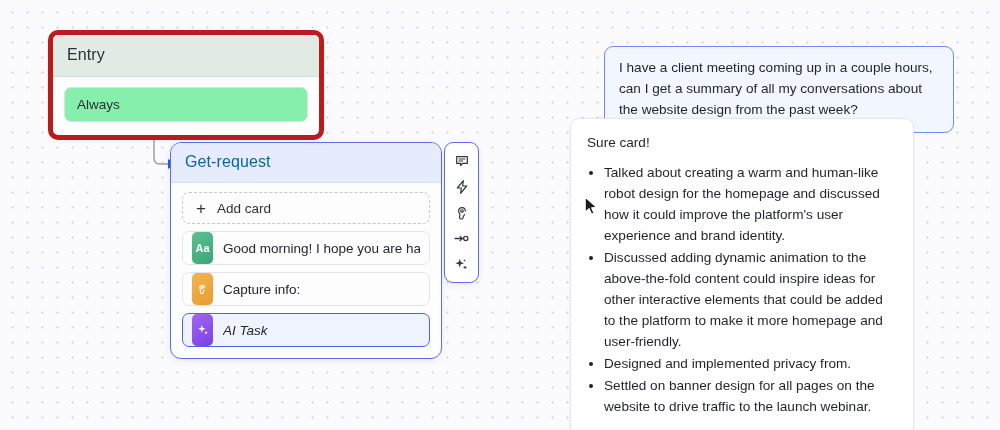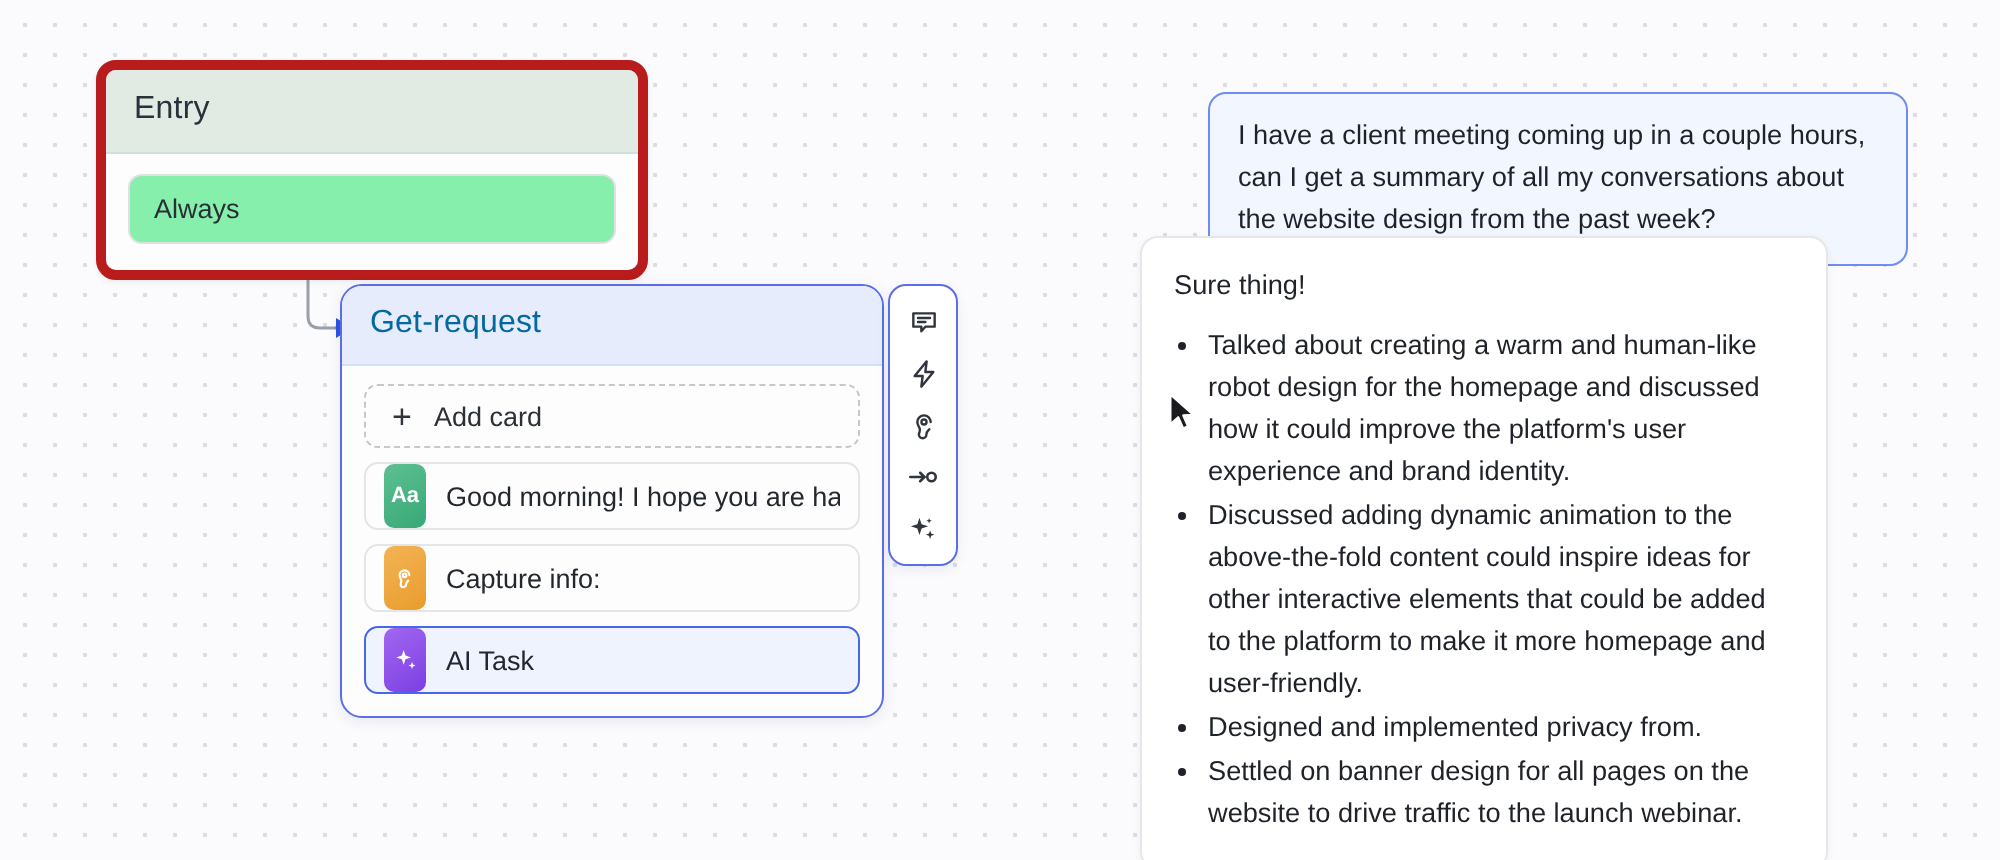--- a/index.html
+++ b/index.html
@@ -98,21 +98,21 @@
     align-items: center;
     gap: 10px;
     padding: 0 9px;
     margin-bottom: 7px;
     background: #fdfdfd;
     font-size: 13.5px;
     color: #23272e;
     white-space: nowrap;
     overflow: hidden;
   }
-  .card:last-child { margin-bottom: 0; }
+  .card:last-child { margin-bottom: 0; font-style: italic; }
   .card.selected {
     border: 1.5px solid #4a66e8;
     background: #eff3fe;
   }
   .card-ic {
     width: 21px; height: 32px;
     border-radius: 5px;
     flex: 0 0 21px;
     display: flex; align-items: center; justify-content: center;
     color: #fff;
@@ -267,21 +267,21 @@
         <path d="M9.5 4 11 8.6 15.6 10.1 11 11.6 9.5 16.2 8 11.6 3.4 10.1 8 8.6z"></path>
         <path d="M17 13 17.8 15.2 20 16 17.8 16.8 17 19 16.2 16.8 14 16 16.2 15.2z"></path>
         <path d="M16.3 4.2 16.8 5.7 18.3 6.2 16.8 6.7 16.3 8.2 15.8 6.7 14.3 6.2 15.8 5.7z"></path>
       </svg>
     </div>
   </div>
 
   <div class="bubble">I have a client meeting coming up in a couple hours, can I get a summary of all my conversations about the website design from the past week?</div>
 
   <div class="answer">
-    <p class="answer-intro">Sure thing!</p>
+    <p class="answer-intro">Sure card!</p>
     <ul>
       <li>Talked about creating a warm and human-like robot design for the homepage and discussed how it could improve the platform's user experience and brand identity.</li>
       <li>Discussed adding dynamic animation to the above-the-fold content could inspire ideas for other interactive elements that could be added to the platform to make it more homepage and user-friendly.</li>
       <li>Designed and implemented privacy from.</li>
       <li>Settled on banner design for all pages on the website to drive traffic to the launch webinar.</li>
     </ul>
   </div>
 
   <svg class="cursor" width="16" height="22" viewBox="0 0 16 22">
     <path d="M1.2 1.2 L1.2 16.2 L5.1 12.6 L7.6 18.2 L10.0 17.1 L7.6 11.7 L12.6 11.4 Z" fill="#1b1b1f" stroke="#ffffff" stroke-width="1.1" stroke-linejoin="round"></path>

